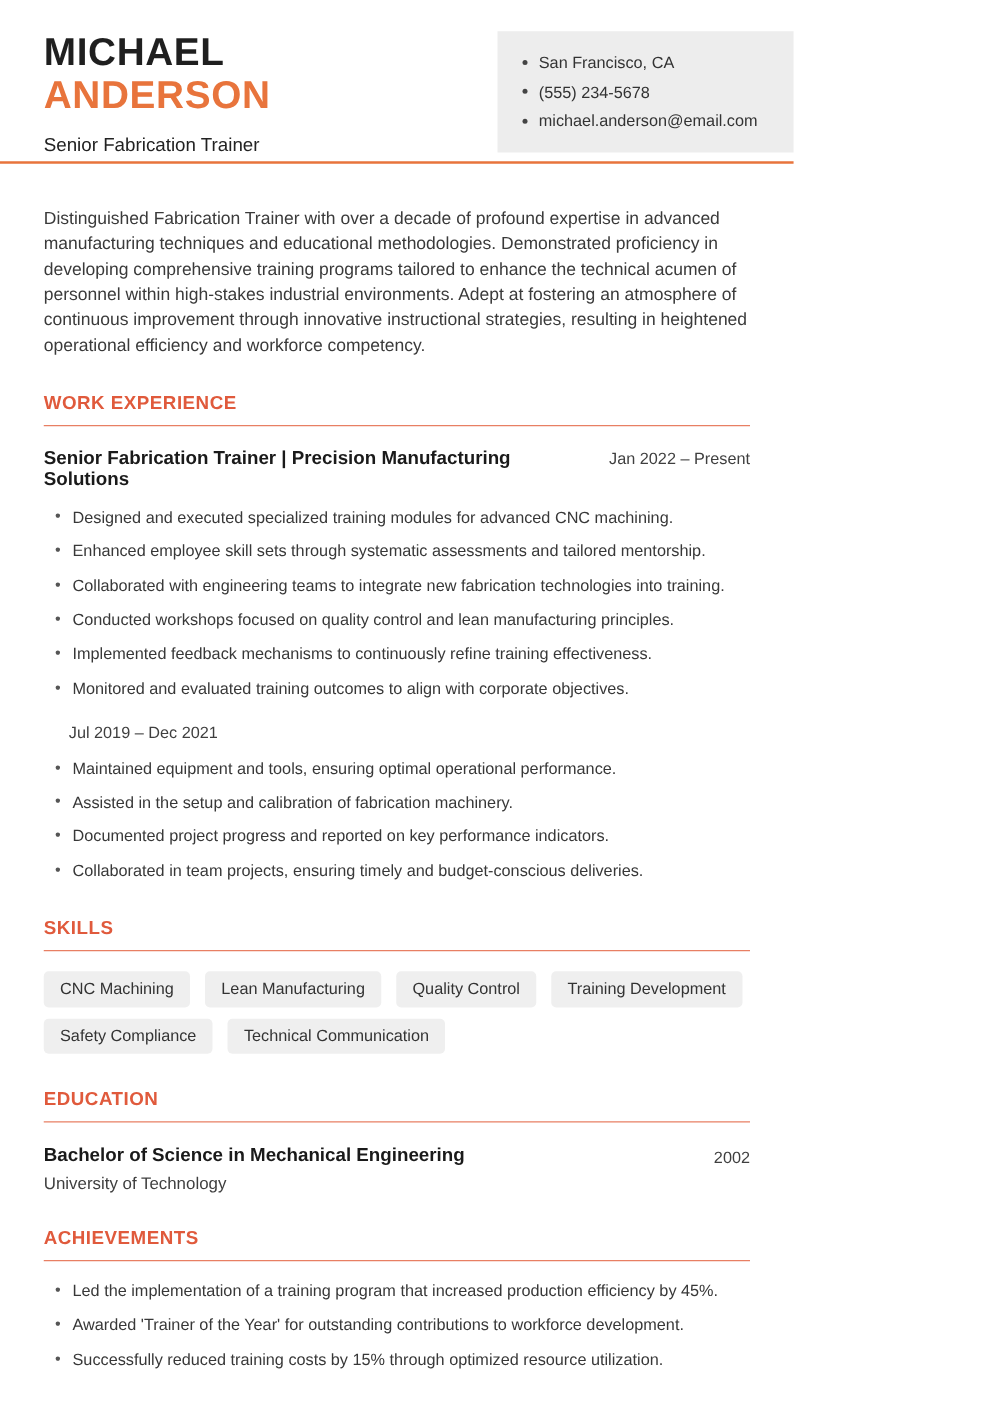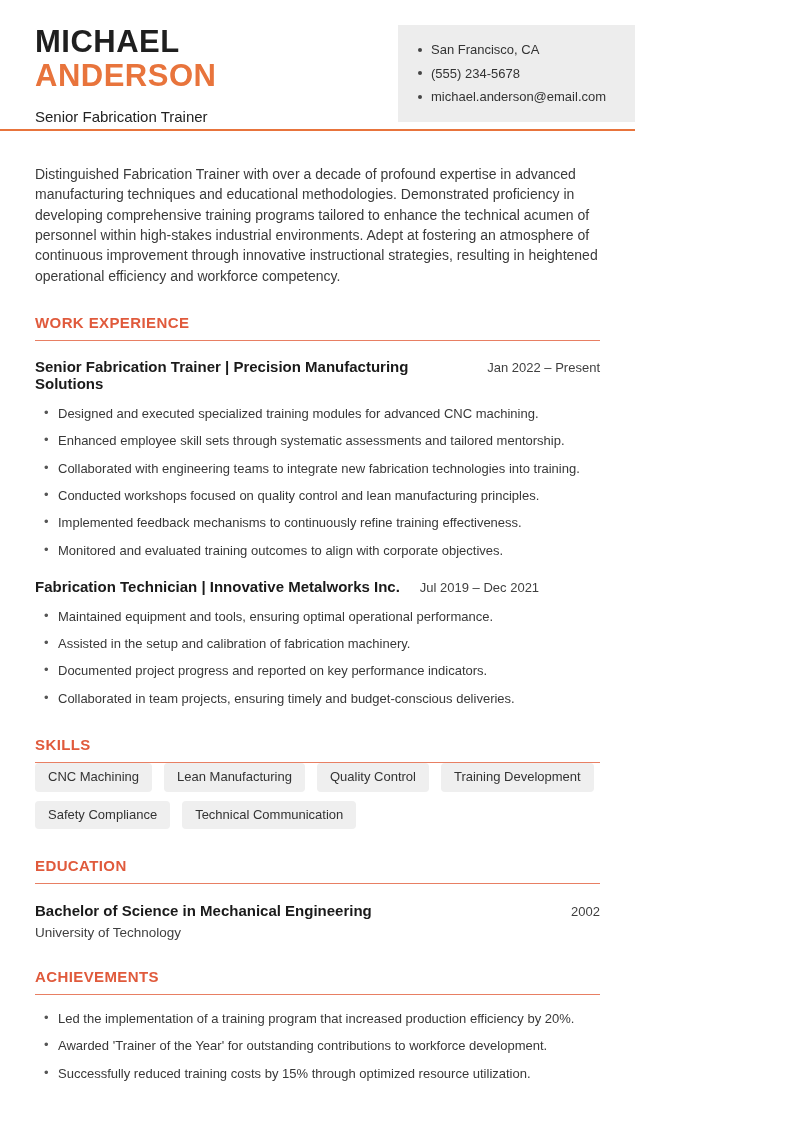--- a/index.html
+++ b/index.html
@@ -56,21 +56,21 @@
 
   ul.bullets { list-style:none; margin-top:13px; }
   ul.bullets li {
     position:relative; padding-left:23px; font-size:13px;
     color:#383838; line-height:1.45; margin-bottom:8.5px;
   }
   ul.bullets li::before {
     content:"•"; position:absolute; left:9px; top:-1px; color:#555555; font-size:13px;
   }
 
-  .tags { display:flex; flex-wrap:wrap; gap:9px 12px; list-style:none; }
+  .tags { display:flex; flex-wrap:wrap; gap:9px 12px; margin-top:16px; list-style:none; }
   .tag {
     background:#efefef; color:#333333; font-size:13px;
     padding:7px 13px; border-radius:4px; line-height:1.1;
   }
 
   .edu-row { display:flex; justify-content:space-between; align-items:flex-end; margin-top:18px; }
   .edu-degree { font-size:15px; font-weight:700; color:#1a1a1a; }
   .edu-school { margin-top:6px; font-size:13.5px; color:#3f3f3f; }
 
   .ach-bullets { margin-top:15px !important; }
@@ -132,21 +132,20 @@
             <li>Conducted workshops focused on quality control and lean manufacturing principles.</li>
 
             <li>Implemented feedback mechanisms to continuously refine training effectiveness.</li>
 
             <li>Monitored and evaluated training outcomes to align with corporate objectives.</li>
           </ul>
       </article>
 
       <article class="job">
         <div class="job-head">
-          <h3>Fabrication Technician | Innovative Metalworks Inc.</h3>
           <span class="job-date">Jul 2019 – Dec 2021</span>
         </div>
         <ul class="bullets">
 
 
             <li>Maintained equipment and tools, ensuring optimal operational performance.</li>
 
 
             <li>Assisted in the setup and calibration of fabrication machinery.</li>
 
@@ -181,21 +180,21 @@
         <span class="edu-degree">Bachelor of Science in Mechanical Engineering</span>
         <span class="edu-year">2002</span>
       </div>
       <div class="edu-school">University of Technology</div>
     </section>
 
     <section>
       <h2 class="sec-h">ACHIEVEMENTS</h2>
       <ul class="bullets ach-bullets">
 
-          <li>Led the implementation of a training program that increased production efficiency by 20%.</li>
+          <li>Led the implementation of a training program that increased production efficiency by 45%.</li>
 
           <li>Awarded 'Trainer of the Year' for outstanding contributions to workforce development.</li>
 
           <li>Successfully reduced training costs by 15% through optimized resource utilization.</li>
         </ul>
     </section>
 
   </main>
 </div>
 

